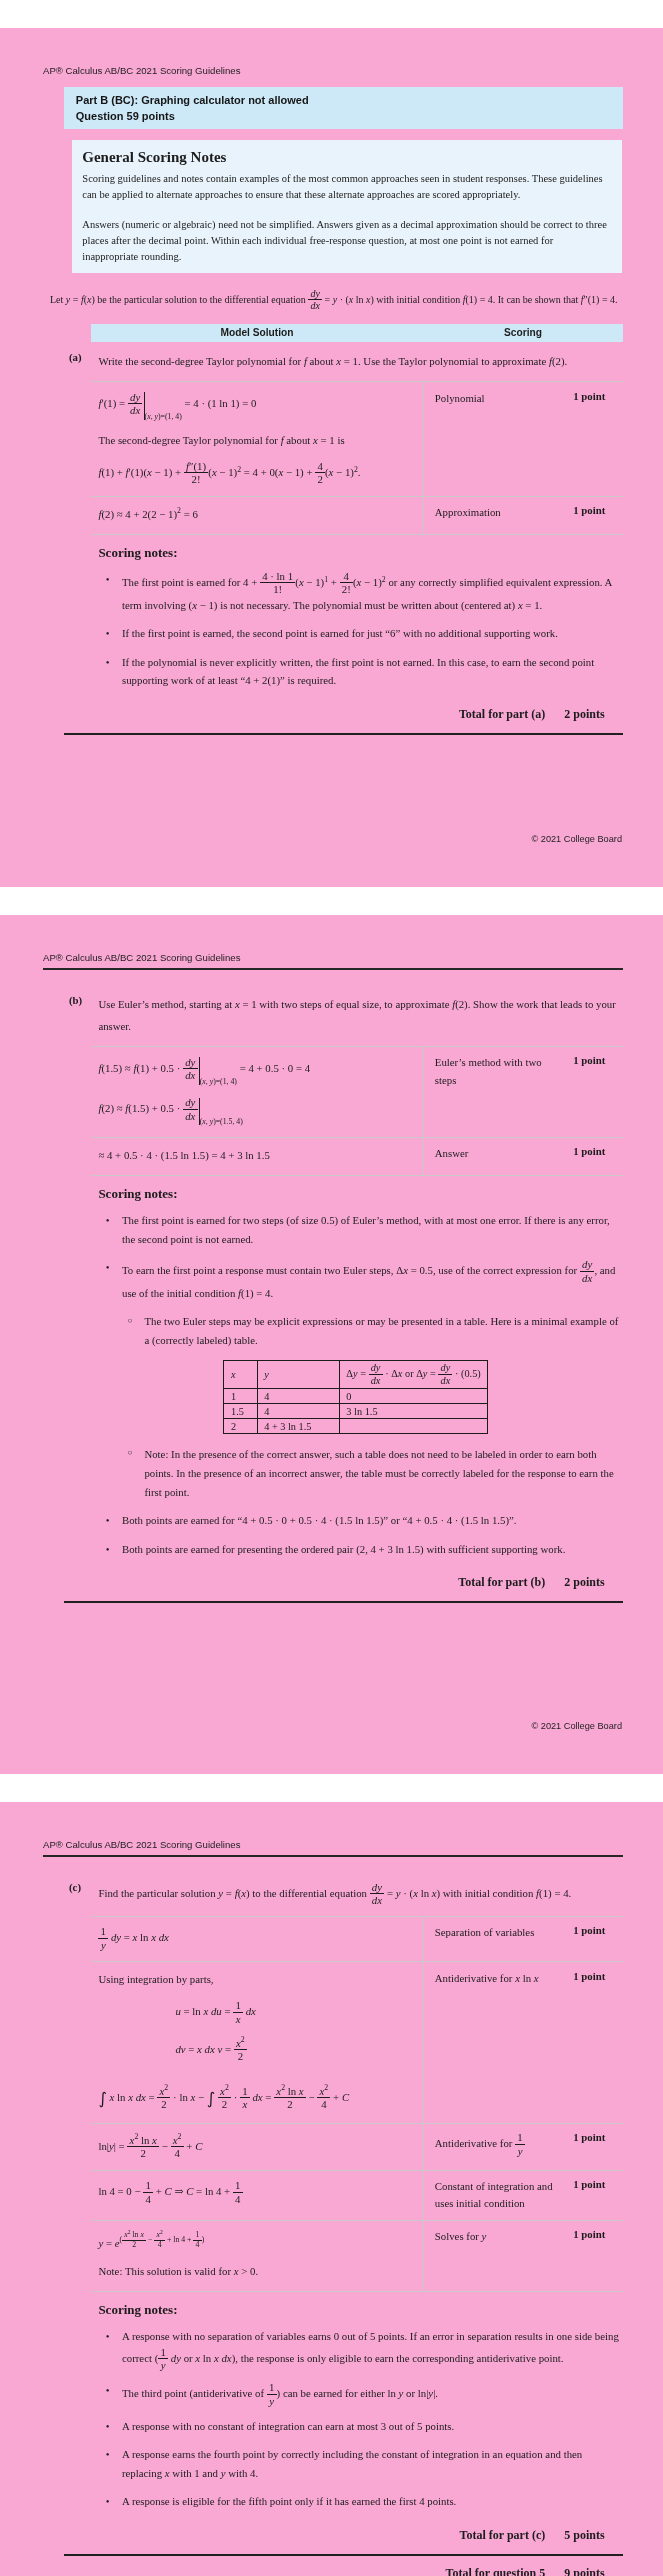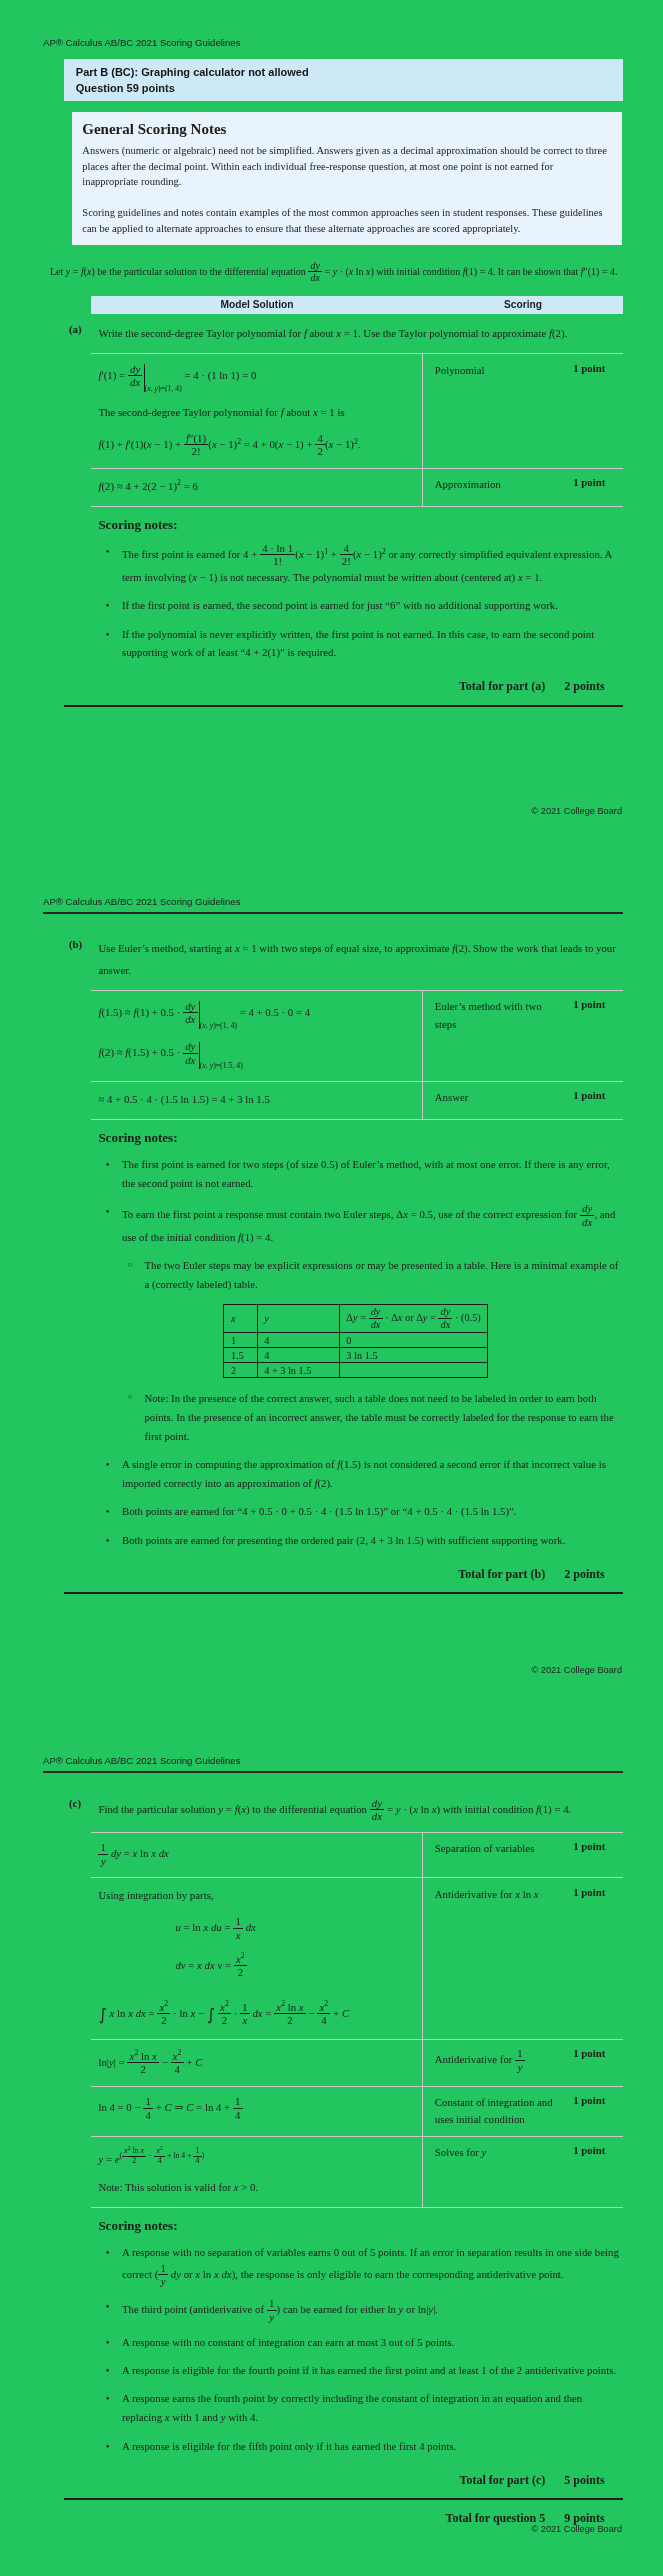--- a/index.html
+++ b/index.html
@@ -1,17 +1,17 @@
 <!DOCTYPE html>
 <html style="font-size:11.8px"><head>
 <meta charset="utf-8">
 <style>
   html,body{margin:0;padding:0;background:#ffffff;}
   body{width:664px;font-family:"Liberation Serif","DejaVu Serif","DejaVu Sans",serif;color:#1c1c1c;}
-  .page{position:relative;width:664px;height:859px;overflow:hidden;background:#22c55e;}
+  .page{position:relative;width:664px;height:859px;overflow:hidden;background:#f9a8d4;margin-top:28px;}
   .phead{margin:0 41px 0 43px;padding-top:37px;font-family:"Liberation Sans","DejaVu Sans",sans-serif;font-size:9.6px;color:#1d1d1d;}
   .hrule{height:2.2px;background:#262626;margin:5.2px 41px 0 43px;}
   .banner{margin:11px 41px 0 64px;background:#cde9f8;padding:6.6px 11.8px 7.4px 11.8px;font-family:"Liberation Sans","DejaVu Sans",sans-serif;font-weight:700;font-size:11px;color:#161616;}
   .banner .l2{display:flex;margin-top:4.4px;}
   .gbox{margin:10.3px 42px 0 72px;background:#e9f3fb;padding:6.6px 10.3px 8.8px 10.3px;font-size:10.5px;line-height:1.5;}
   .gbox .gtitle{font-weight:700;font-size:15px;margin-bottom:2.2px;}
   .gbox p{margin:0;}
   .gbox p+p{margin-top:14.7px;}
   .intro{margin:14.7px 43px 0 50px;font-size:10px;line-height:2.05;}
   .ptable{margin:11.8px 41px 0 91px;font-size:10.8px;}
@@ -64,22 +64,22 @@
   <div class="banner">
     <div>Part B (BC): Graphing calculator not allowed</div>
     <div class="l2">
       <span>Question 5</span>
       <span>9 points</span>
     </div>
   </div>
 
   <div class="gbox">
     <div class="gtitle">General Scoring Notes</div>
+    <p>Scoring guidelines and notes contain examples of the most common approaches seen in student responses. These guidelines can be applied to alternate approaches to ensure that these alternate approaches are scored appropriately.</p>
     <p>Answers (numeric or algebraic) need not be simplified. Answers given as a decimal approximation should be correct to three places after the decimal point. Within each individual free-response question, at most one point is not earned for inappropriate rounding.</p>
-    <p>Scoring guidelines and notes contain examples of the most common approaches seen in student responses. These guidelines can be applied to alternate approaches to ensure that these alternate approaches are scored appropriately.</p>
   </div>
 
   <div class="intro">Let <i>y</i> = <i>f</i>(<i>x</i>) be the particular solution to the differential equation <span class="fr"><span class="nu"><i>dy</i></span><span class="de"><i>dx</i></span></span> = <i>y</i> · (<i>x</i> ln <i>x</i>) with initial condition <i>f</i>(1) = 4. It can be shown that <i>f</i>″(1) = 4.</div>
 
   <div class="ptable">
     <div class="thead">
       <div class="th-model">Model Solution</div>
       <div class="th-scoring">Scoring</div>
     </div>
     <div class="prow">
@@ -173,21 +173,20 @@
             <td>3 ln 1.5</td>
           </tr>
           <tr>
             <td>2</td>
             <td>4 + 3 ln 1.5</td>
             <td></td>
           </tr>
         </tbody>
       </table>
       <div class="sbul">Note: In the presence of the correct answer, such a table does not need to be labeled in order to earn both points. In the presence of an incorrect answer, the table must be correctly labeled for the response to earn the first point.</div>
-      <div class="bul">A single error in computing the approximation of <i>f</i>(1.5) is not considered a second error if that incorrect value is imported correctly into an approximation of <i>f</i>(2).</div>
       <div class="bul">Both points are earned for “4 + 0.5 · 0 + 0.5 · 4 · (1.5 ln 1.5)” or “4 + 0.5 · 4 · (1.5 ln 1.5)”.</div>
       <div class="bul">Both points are earned for presenting the ordered pair (2, 4 + 3 ln 1.5) with sufficient supporting work.</div>
     </div>
     <div class="total">
       <span>Total for part (b)</span>
       <span>2 points</span>
     </div>
   </div>
   <div class="thick-rule"></div>
 
@@ -250,21 +249,20 @@
       <div class="scell">
         <div class="slabel">Solves for <i>y</i></div>
         <div class="spts">1 point</div>
       </div>
     </div>
     <div class="notes">
       <div class="ntitle">Scoring notes:</div>
       <div class="bul">A response with no separation of variables earns 0 out of 5 points. If an error in separation results in one side being correct (<span class="fr"><span class="nu">1</span><span class="de"><i>y</i></span></span> <i>dy</i> or <i>x</i> ln <i>x</i> <i>dx</i>), the response is only eligible to earn the corresponding antiderivative point.</div>
       <div class="bul">The third point (antiderivative of <span class="fr"><span class="nu">1</span><span class="de"><i>y</i></span></span>) can be earned for either ln <i>y</i> or ln|<i>y</i>|.</div>
       <div class="bul">A response with no constant of integration can earn at most 3 out of 5 points.</div>
-      <div class="bul">A response is eligible for the fourth point if it has earned the first point and at least 1 of the 2 antiderivative points.</div>
       <div class="bul">A response earns the fourth point by correctly including the constant of integration in an equation and then replacing <i>x</i> with 1 and <i>y</i> with 4.</div>
       <div class="bul">A response is eligible for the fifth point only if it has earned the first 4 points.</div>
     </div>
     <div class="total">
       <span>Total for part (c)</span>
       <span>5 points</span>
     </div>
   </div>
   <div class="thick-rule"></div>
   <div class="gtotal">

